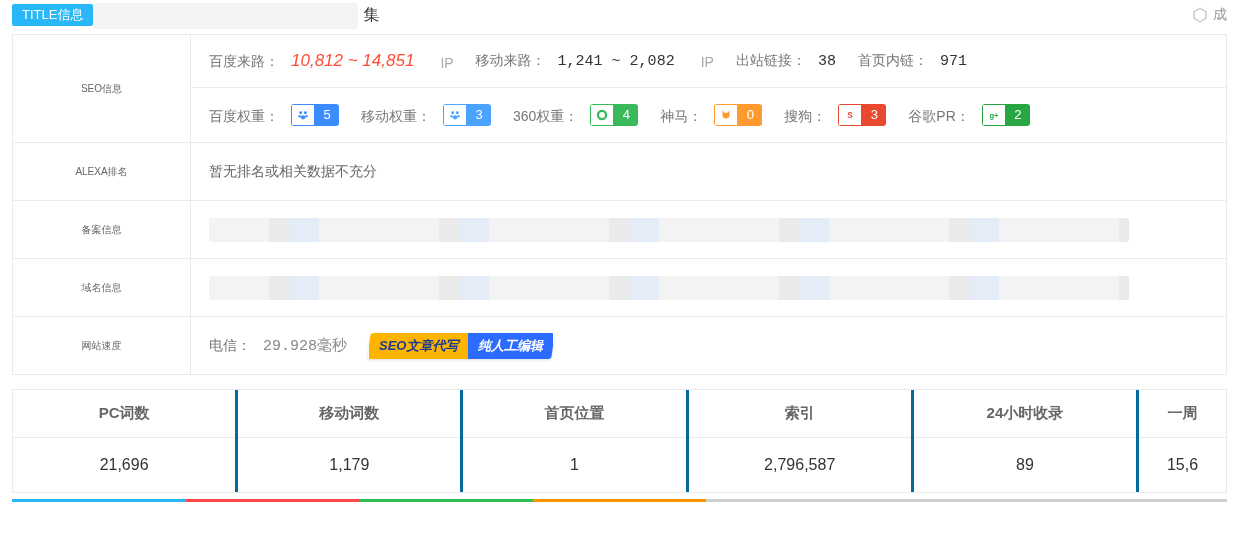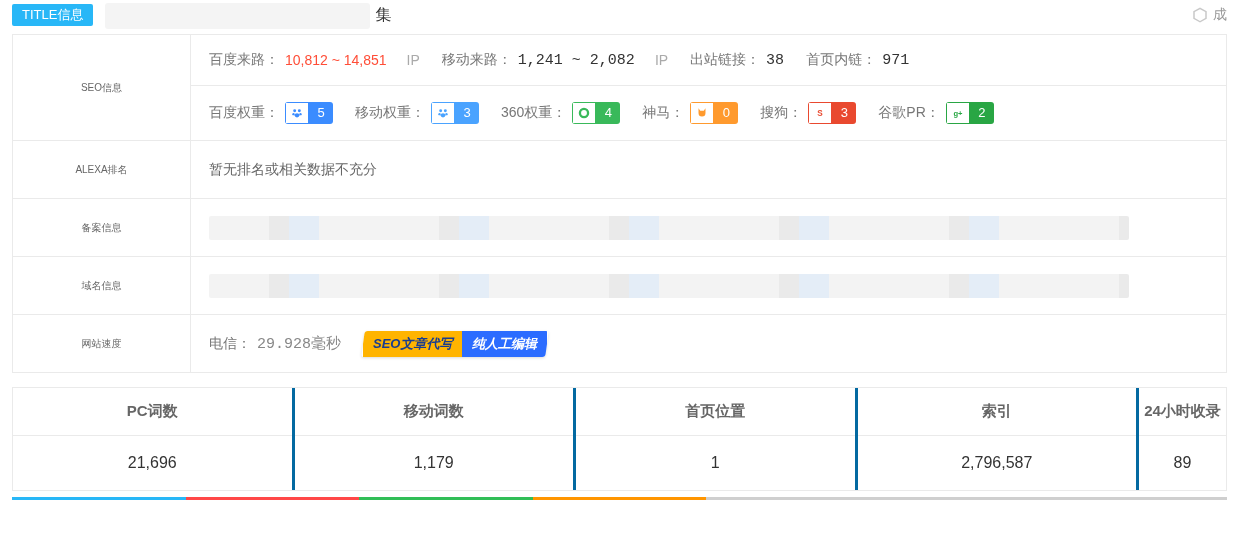--- a/index.html
+++ b/index.html
@@ -9,21 +9,20 @@
     color: #555;
     background: #fff;
     width: 1239px;
   }
 
   
   .title-row {
     display: flex;
     align-items: center;
     padding: 4px 12px 8px 12px;
-    gap: 12px;
   }
   .title-badge {
     background: #28b7f7;
     color: #fff;
     font-size: 13px;
     line-height: 22px;
     padding: 0 10px;
     border-radius: 2px;
   }
   .title-text {
@@ -86,23 +85,23 @@
     flex:1;
   }
   .seo-line {
     display:flex; align-items:center;
     padding: 16px 18px;
     gap: 22px;
     border-top: 1px solid #eaeaea;
   }
   .seo-line:first-child { border-top:none; }
 
-  .metric { display:flex; align-items:center; gap:6px; white-space:nowrap; }
+  .metric { display:flex; align-items:flex-end; gap:12px; white-space:nowrap; }
   .metric .lbl { color:#777; }
-  .metric .val-red { color:#ff4d37; font-size:14px; }
+  .metric .val-red { color:#ff4d37; font-size:17px;font-style:italic; }
   .metric .val-dark { color:#333; font-size:15px;font-family:Liberation Mono, monospace; }
   .metric .unit { color:#aaa; margin-left:14px; }
 
   .rank-badge {
     display:inline-flex; align-items:center;
     height:22px;
     border-radius:3px;
     overflow:hidden;
     font-size:13px;
   }
@@ -353,20 +352,24 @@
       <div class="stat-val">1</div>
     </div>
     <div class="stat-col">
       <div class="stat-head">索引</div>
       <div class="stat-val">2,796,587</div>
     </div>
     <div class="stat-col">
       <div class="stat-head">24小时收录</div>
       <div class="stat-val">89</div>
     </div>
+    <div class="stat-col">
+      <div class="stat-head">一周</div>
+      <div class="stat-val">15,6</div>
+    </div>
   </div>
 <div class="accent" id="accentBar">
     <div style="background: rgb(40, 183, 247);"></div>
     <div style="background: rgb(255, 71, 71);"></div>
     <div style="background: rgb(49, 190, 87);"></div>
     <div style="background: rgb(255, 149, 0);"></div>
     <div style="background: rgb(207, 207, 207);"></div>
     <div style="background: rgb(207, 207, 207);"></div>
     <div style="background: rgb(207, 207, 207);"></div>
   </div>

